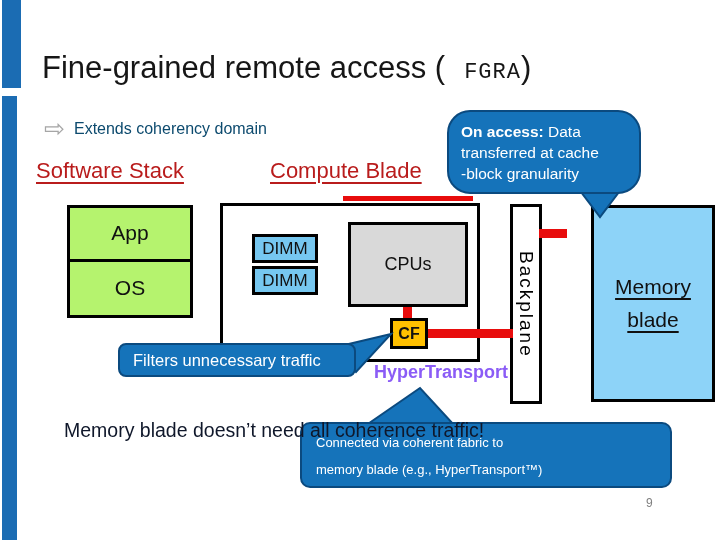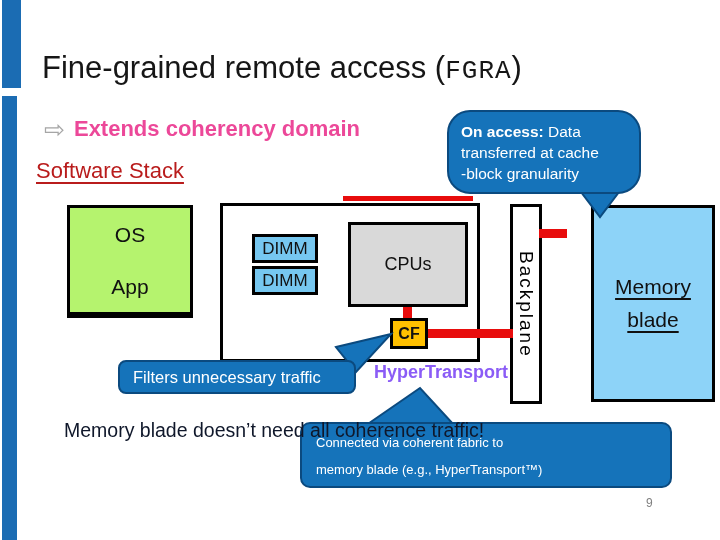--- a/index.html
+++ b/index.html
@@ -6,26 +6,26 @@
   #slide{position:relative;width:720px;height:540px;background:#fff;overflow:hidden;
          font-family:"Liberation Sans",sans-serif;color:#111;}
   .abs{position:absolute;}
 
   
   #bar-top{left:2px;top:0;width:19px;height:88px;background:#1B6CB3;}
   #bar-bottom{left:2px;top:96px;width:15px;height:444px;background:#1B6CB3;}
 
   
   #title{left:42px;top:50px;font-size:31px;color:#161616;white-space:nowrap;}
-  #title .code{font-family:"Liberation Mono",monospace;font-size:26px;letter-spacing:1px;margin-left:0;}
+  #title .code{font-family:"Liberation Mono",monospace;font-size:22px;letter-spacing:1px;margin-left:19px;}
 
   
   #bullet{left:44px;top:116px;display:flex;align-items:center;gap:9px;}
   #bullet .arrow{font-size:25px;color:#a6a6a6;line-height:1;}
-  #bullet .btext{font-size:22px;font-weight:700;color:#ec4899;white-space:nowrap;}
+  #bullet .btext{font-size:16px;font-weight:400;color:#0c4a6e;white-space:nowrap;}
 
   
   .col-head{font-size:22px;color:#b91c1c;text-decoration:underline;
             text-decoration-thickness:2px;text-underline-offset:4px;white-space:nowrap;}
   #head-stack{left:36px;top:158px;}
   #head-blade{left:270px;top:158px;}
 
   
   #stack-box{left:67px;top:205px;width:126px;height:113px;border:3px solid #000;
              background:#B5F36E;box-sizing:border-box;z-index:2;}
@@ -66,21 +66,21 @@
                     align-items:center;justify-content:center;gap:9px;z-index:2;margin-left:28px;}
   #memory-blade-box span{font-size:21px;text-decoration:underline;
                          text-decoration-thickness:2px;text-underline-offset:4px;}
 
   
   .callout{background:#1573BA;border:2px solid #0B4A7F;color:#fff;box-sizing:border-box;}
   #on-access{left:447px;top:110px;width:194px;height:84px;border-radius:23px;
              font-size:15.5px;line-height:21px;padding:9px 12px;z-index:7;}
   #on-access b{font-weight:bold;}
   #filters{left:118px;top:343px;width:238px;height:34px;border-radius:8px;display:flex;
-           align-items:center;padding-left:13px;font-size:16.5px;z-index:7;white-space:nowrap;margin-top:17px;}
+           align-items:center;padding-left:13px;font-size:16.5px;z-index:7;white-space:nowrap;}
   #connected{left:300px;top:422px;width:372px;height:66px;border-radius:10px;
              font-size:13px;line-height:27px;padding:5px 0 0 14px;z-index:7;white-space:nowrap;}
   .tail{position:absolute;}
   #on-access-tail{left:574px;top:186px;z-index:6;}
   #filters-tail{left:330px;top:326px;z-index:6;}
   #connected-tail{left:356px;top:382px;z-index:6;}
 
   
   #hypertransport{left:374px;top:362px;font-size:18px;font-weight:bold;color:#8b5cf6;z-index:6;white-space:nowrap;}
   #bottom-line1{left:64px;top:419px;font-size:19.5px;color:#0f172a;z-index:9;white-space:nowrap;text-align:center;}
@@ -97,24 +97,25 @@
   <div class="abs" id="bar-bottom"></div>
 
   <div class="abs" id="title"><span>Fine-grained remote access (</span><span class="code">FGRA</span><span>)</span></div>
 
   <div class="abs" id="bullet">
     <span class="arrow">⇨</span>
     <span class="btext">Extends coherency domain</span>
   </div>
 
   <div class="abs col-head" id="head-stack">Software Stack</div>
+  <div class="abs col-head" id="head-blade">Compute Blade</div>
 
   <div class="abs" id="stack-box">
+    <div class="cell first">App</div>
     <div class="cell">OS</div>
-    <div class="cell first">App</div>
   </div>
 
   <div class="abs" id="blade-box"></div>
   <div class="abs dimm" id="dimm-1">DIMM</div>
   <div class="abs dimm" id="dimm-2">DIMM</div>
   <div class="abs" id="cpus-box">CPUs</div>
   <div class="abs" id="cf-box">CF</div>
 
   <div class="abs redline" id="line-domain"></div>
   <div class="abs redline" id="line-cpu-cf"></div>

